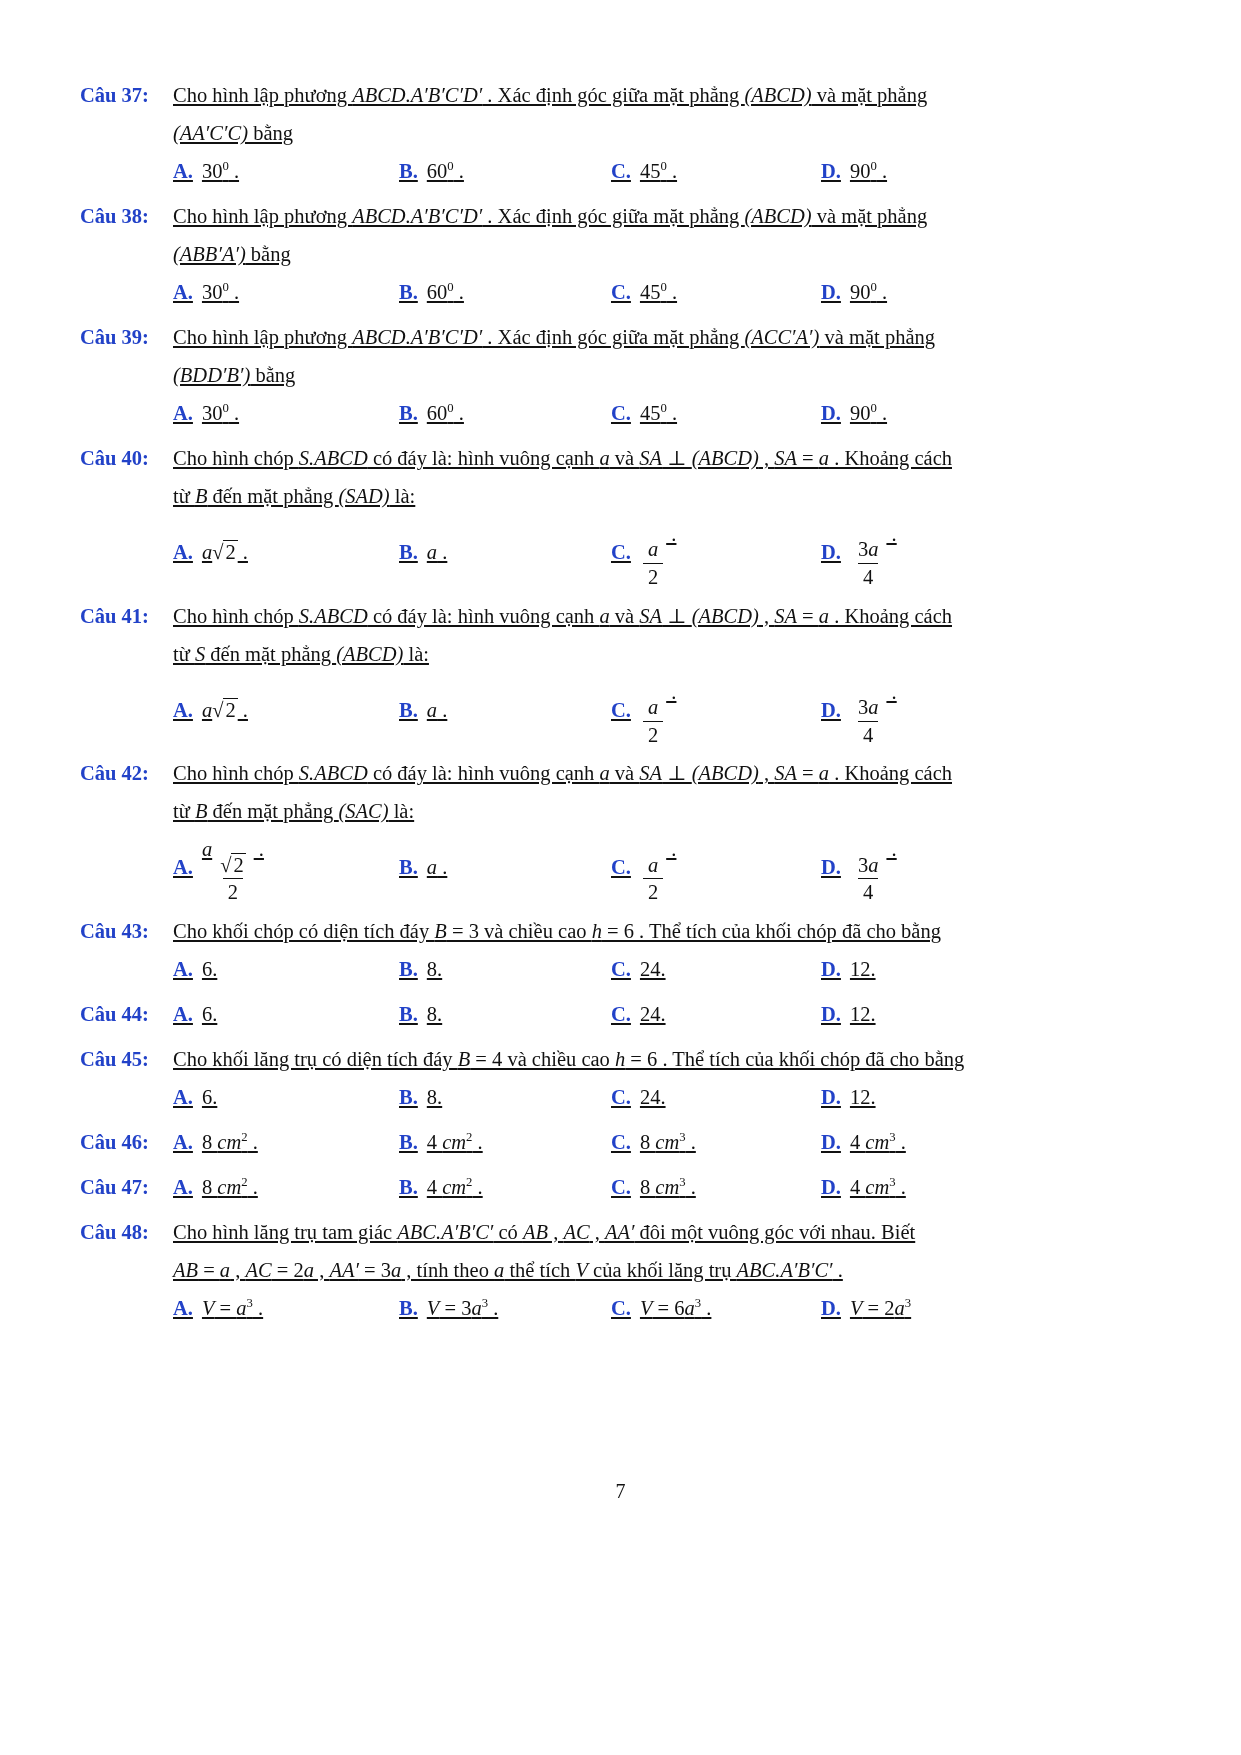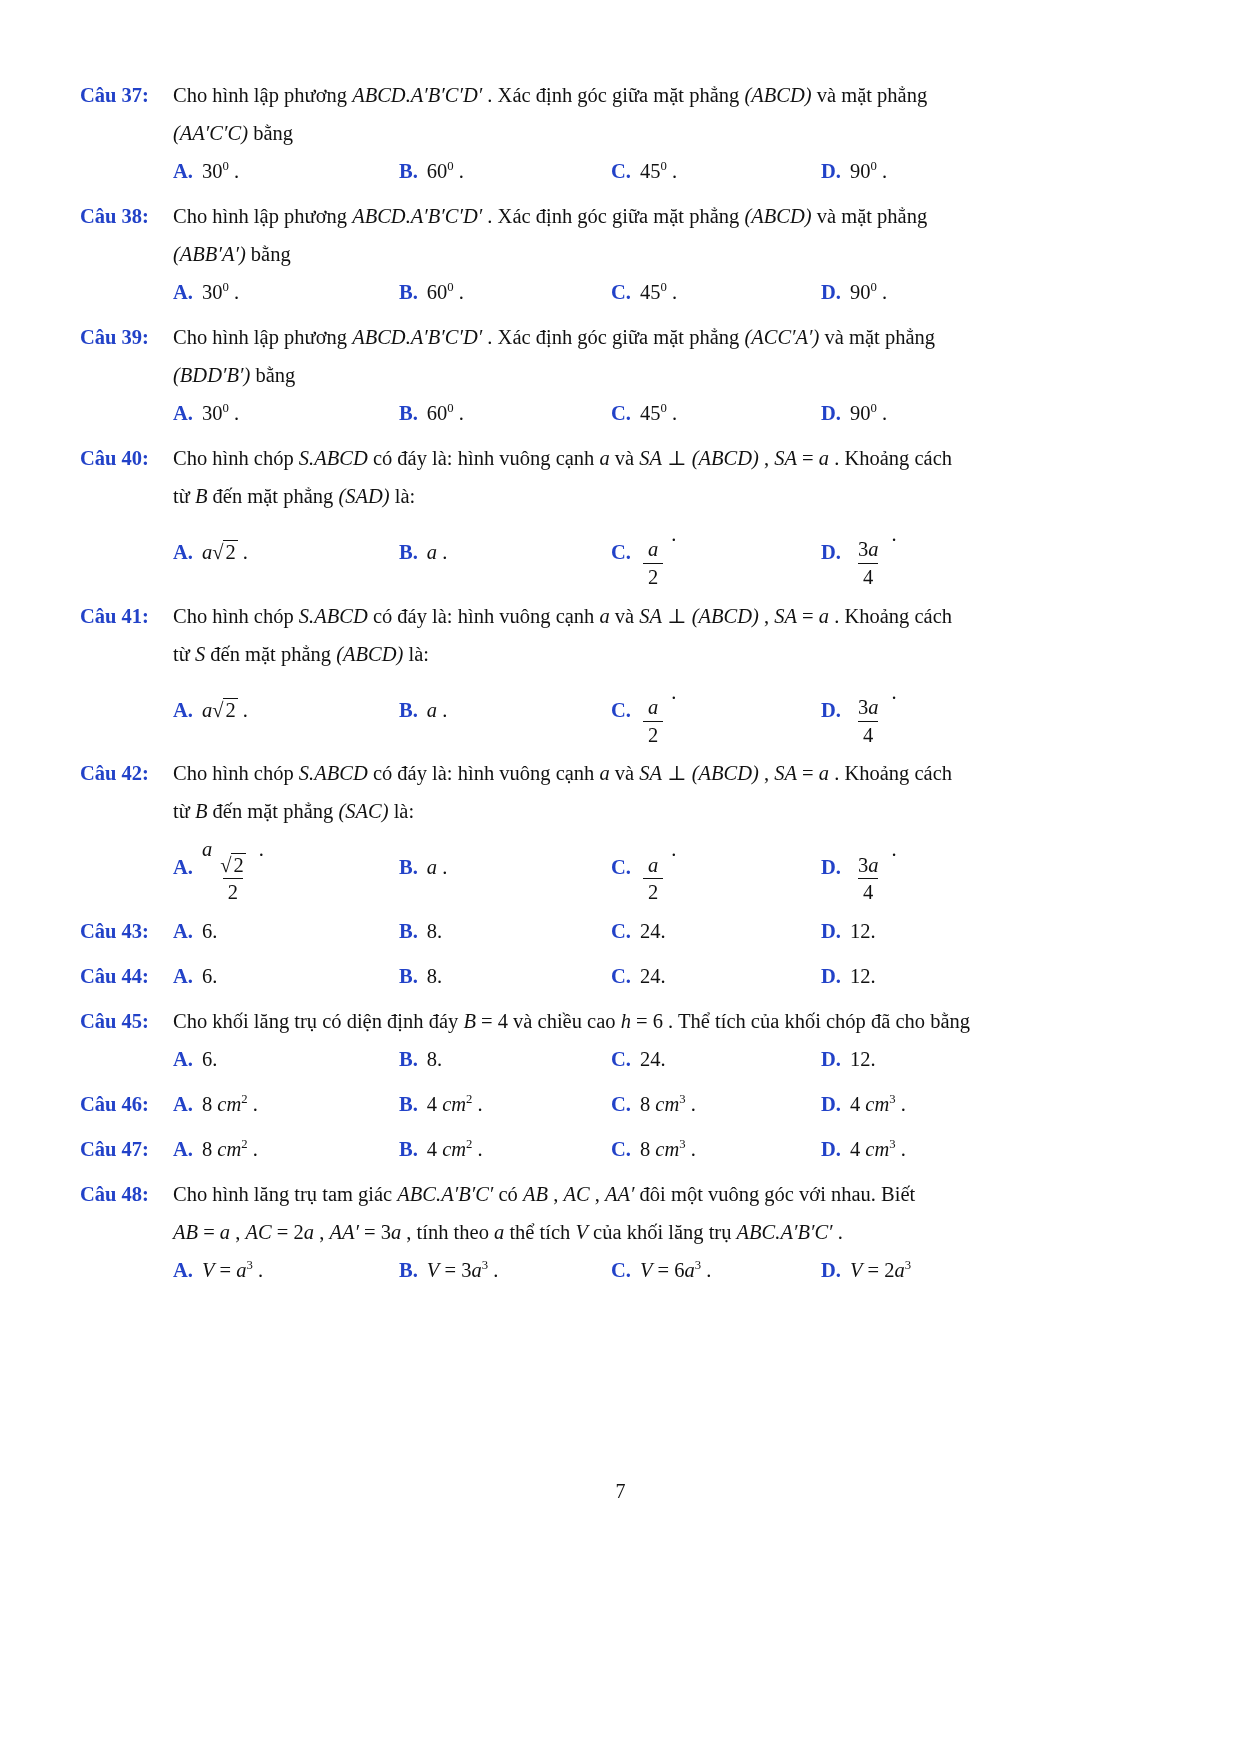--- a/index.html
+++ b/index.html
@@ -21,21 +21,21 @@
     width: 1085px;
   }
   .question { display: flex; align-items: flex-start; margin-bottom: 7px; }
   .q-label {
     flex: 0 0 93px;
     color: var(--accent, #2242c8);
     font-weight: 700;
     line-height: 38px;
     white-space: nowrap;
   }
-  .q-main { flex: 1 1 auto; min-width: 0; }
+  .q-main { flex: 1 1 auto; min-width: 0; text-decoration: underline; }
   .q-body { line-height: 38px; }
   .q-options { display: flex; align-items: center; line-height: 38px; }
   .opt { display: flex; align-items: center; }
   .opt-1 { flex: 0 0 226px; }
   .opt-2 { flex: 0 0 212px; }
   .opt-3 { flex: 0 0 210px; }
   .opt-4 { flex: 1 1 auto; }
   .opt-label { color: var(--accent, #2242c8); font-weight: 700; margin-right: 9px; }
   .opt-value { white-space: nowrap; }
   .seg-m { font-style: italic; }
@@ -236,20 +236,21 @@
                   <span class="den"><span class="seg-t">4</span></span>
                 </span><span class="seg-t"> .</span></span>
             </div>
         </div>
       </div>
     </section>
 
     <section class="question">
       <div class="q-label">Câu 43:</div>
       <div class="q-main">
+        <div class="q-body"><span class="seg-t">Cho khối chóp có diện tích đáy </span><span class="seg-m">B</span><span class="seg-t"> = 3 và chiều cao </span><span class="seg-m">h</span><span class="seg-t"> = 6 . Thể tích của khối chóp đã cho bằng</span></div>
         <div class="q-options">
           <div class="opt opt-1">
               <span class="opt-label">A.</span>
               <span class="opt-value"><span class="seg-t">6.</span></span>
             </div>
           <div class="opt opt-2">
               <span class="opt-label">B.</span>
               <span class="opt-value"><span class="seg-t">8.</span></span>
             </div>
           <div class="opt opt-3">
@@ -284,21 +285,21 @@
               <span class="opt-label">D.</span>
               <span class="opt-value"><span class="seg-t">12.</span></span>
             </div>
         </div>
       </div>
     </section>
 
     <section class="question">
       <div class="q-label">Câu 45:</div>
       <div class="q-main">
-        <div class="q-body"><span class="seg-t">Cho khối lăng trụ có diện định đáy </span><span class="seg-m">B</span><span class="seg-t"> = 4 và chiều cao </span><span class="seg-m">h</span><span class="seg-t"> = 6 . Thể tích của khối chóp đã cho bằng</span></div>
+        <div class="q-body"><span class="seg-t">Cho khối lăng trụ có diện tích đáy </span><span class="seg-m">B</span><span class="seg-t"> = 4 và chiều cao </span><span class="seg-m">h</span><span class="seg-t"> = 6 . Thể tích của khối chóp đã cho bằng</span></div>
         <div class="q-options">
           <div class="opt opt-1">
               <span class="opt-label">A.</span>
               <span class="opt-value"><span class="seg-t">6.</span></span>
             </div>
           <div class="opt opt-2">
               <span class="opt-label">B.</span>
               <span class="opt-value"><span class="seg-t">8.</span></span>
             </div>
           <div class="opt opt-3">

